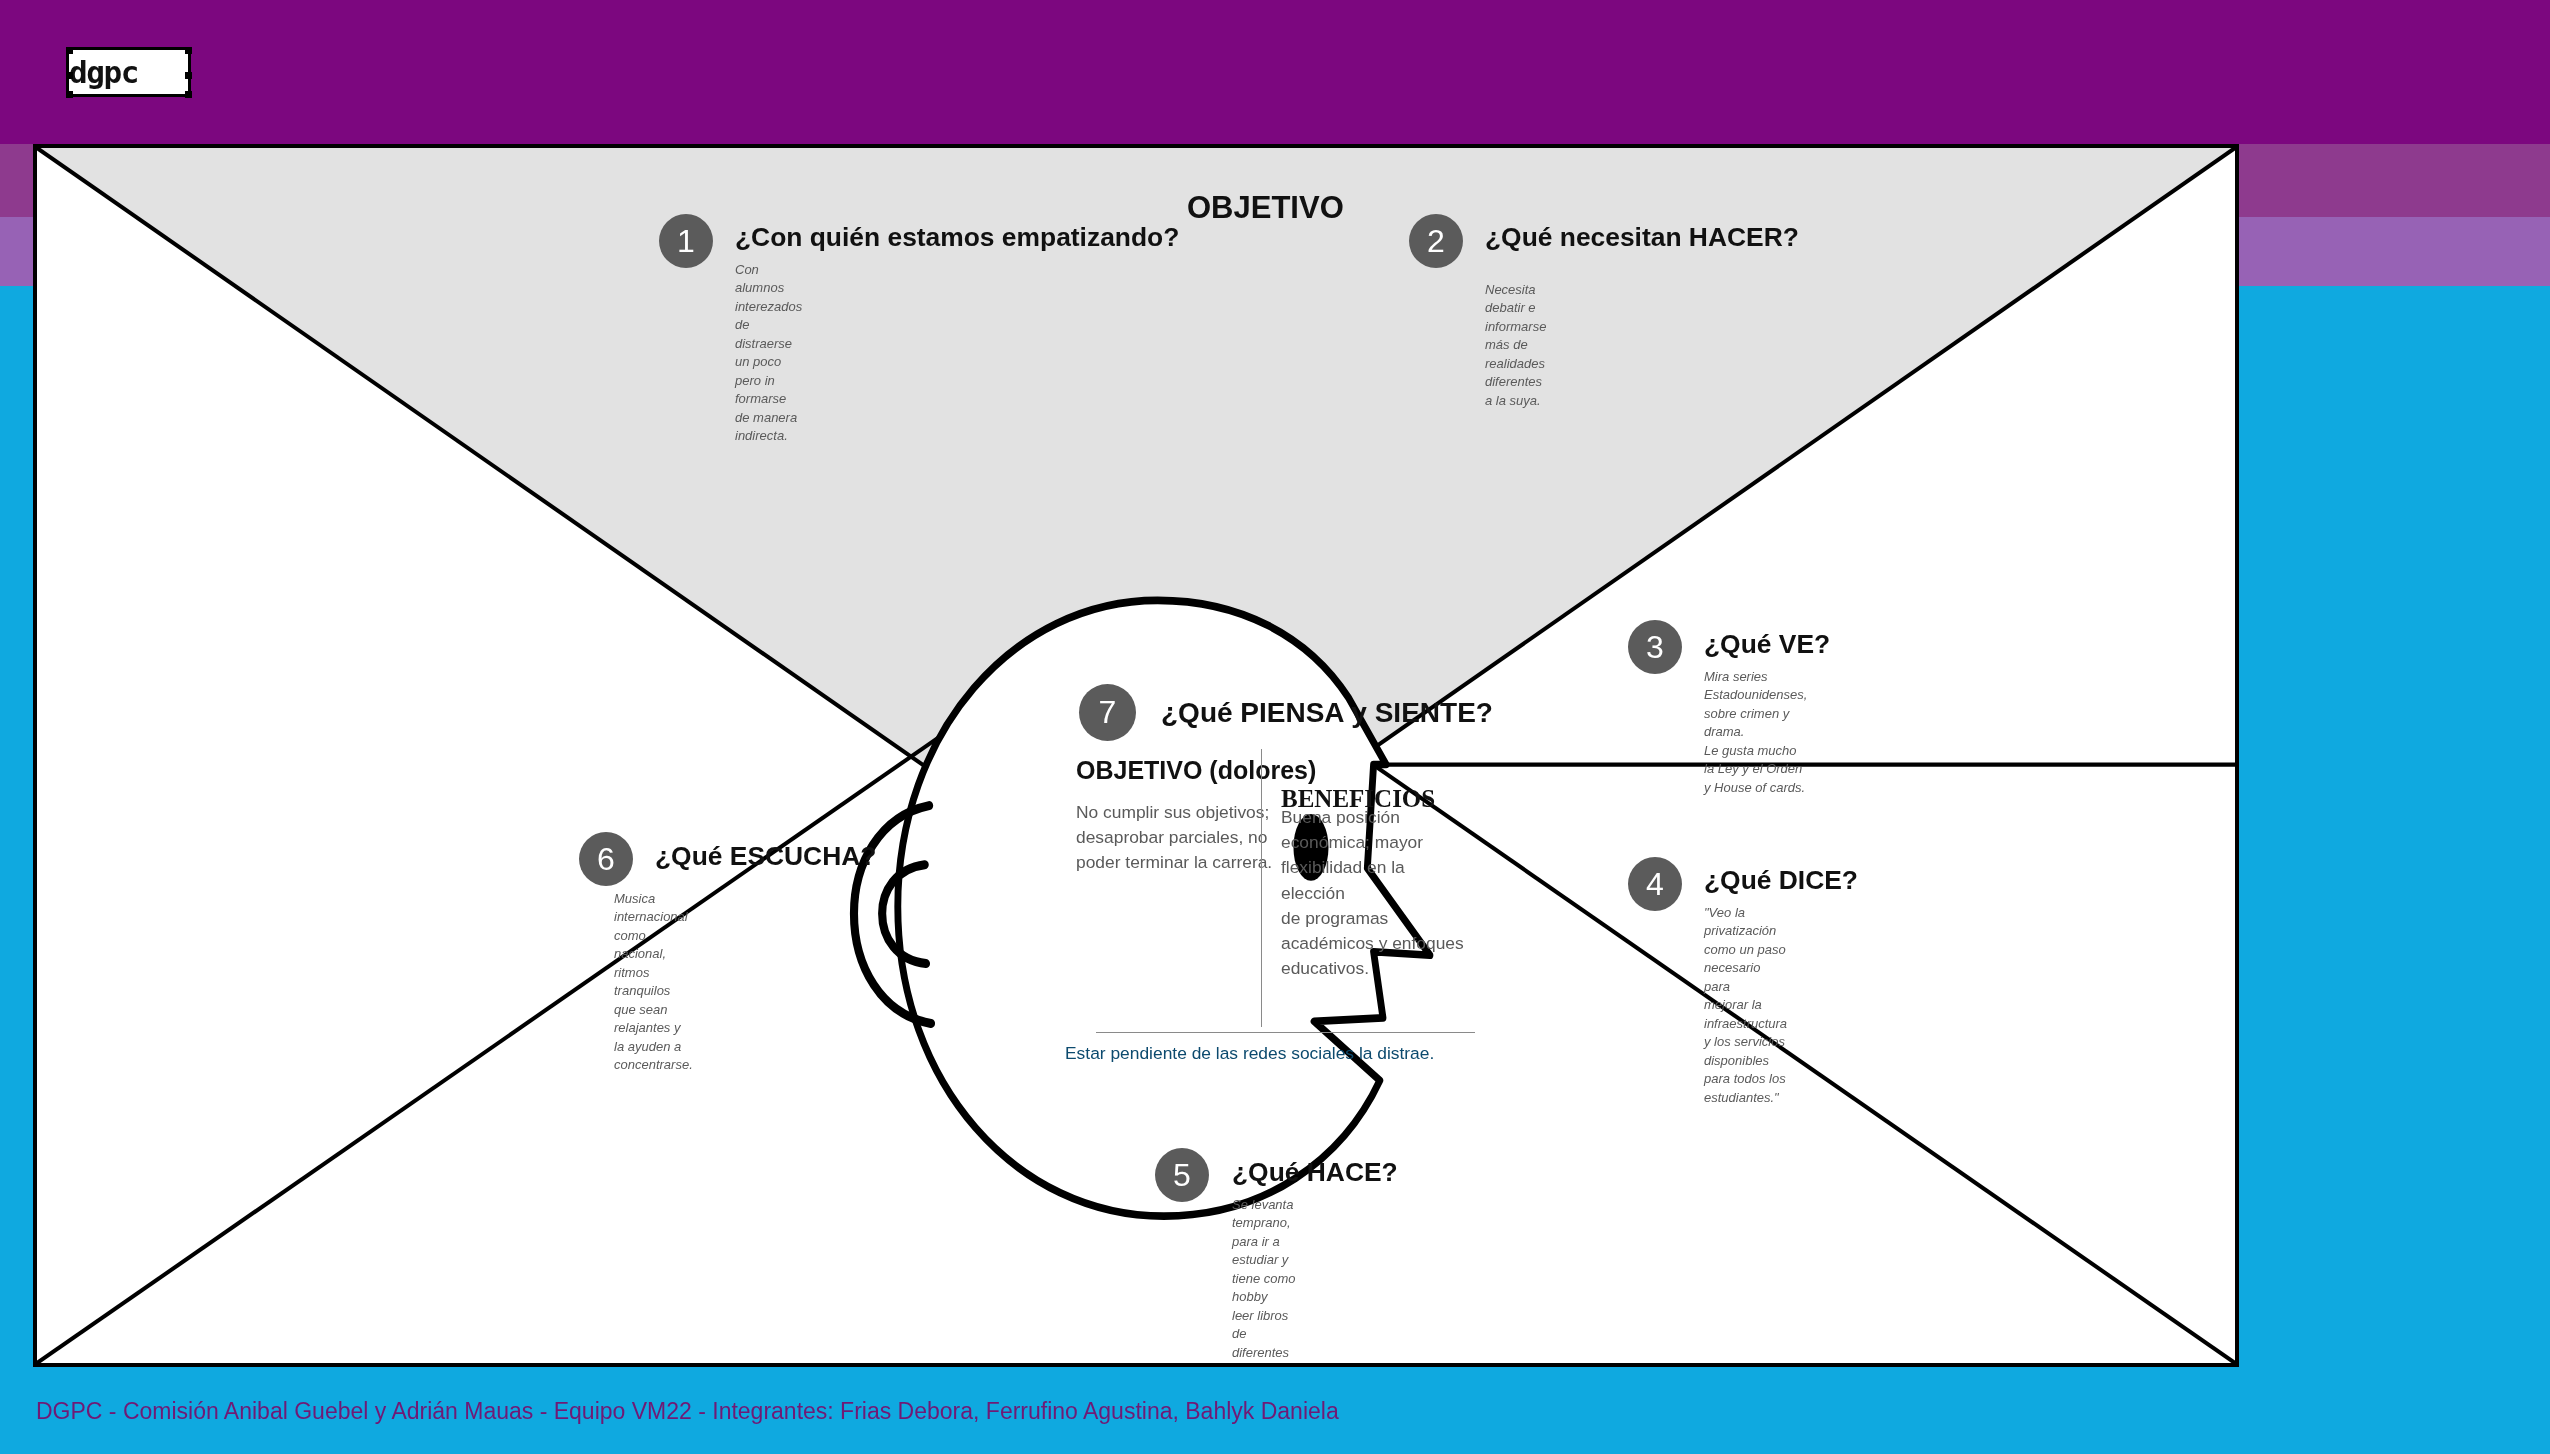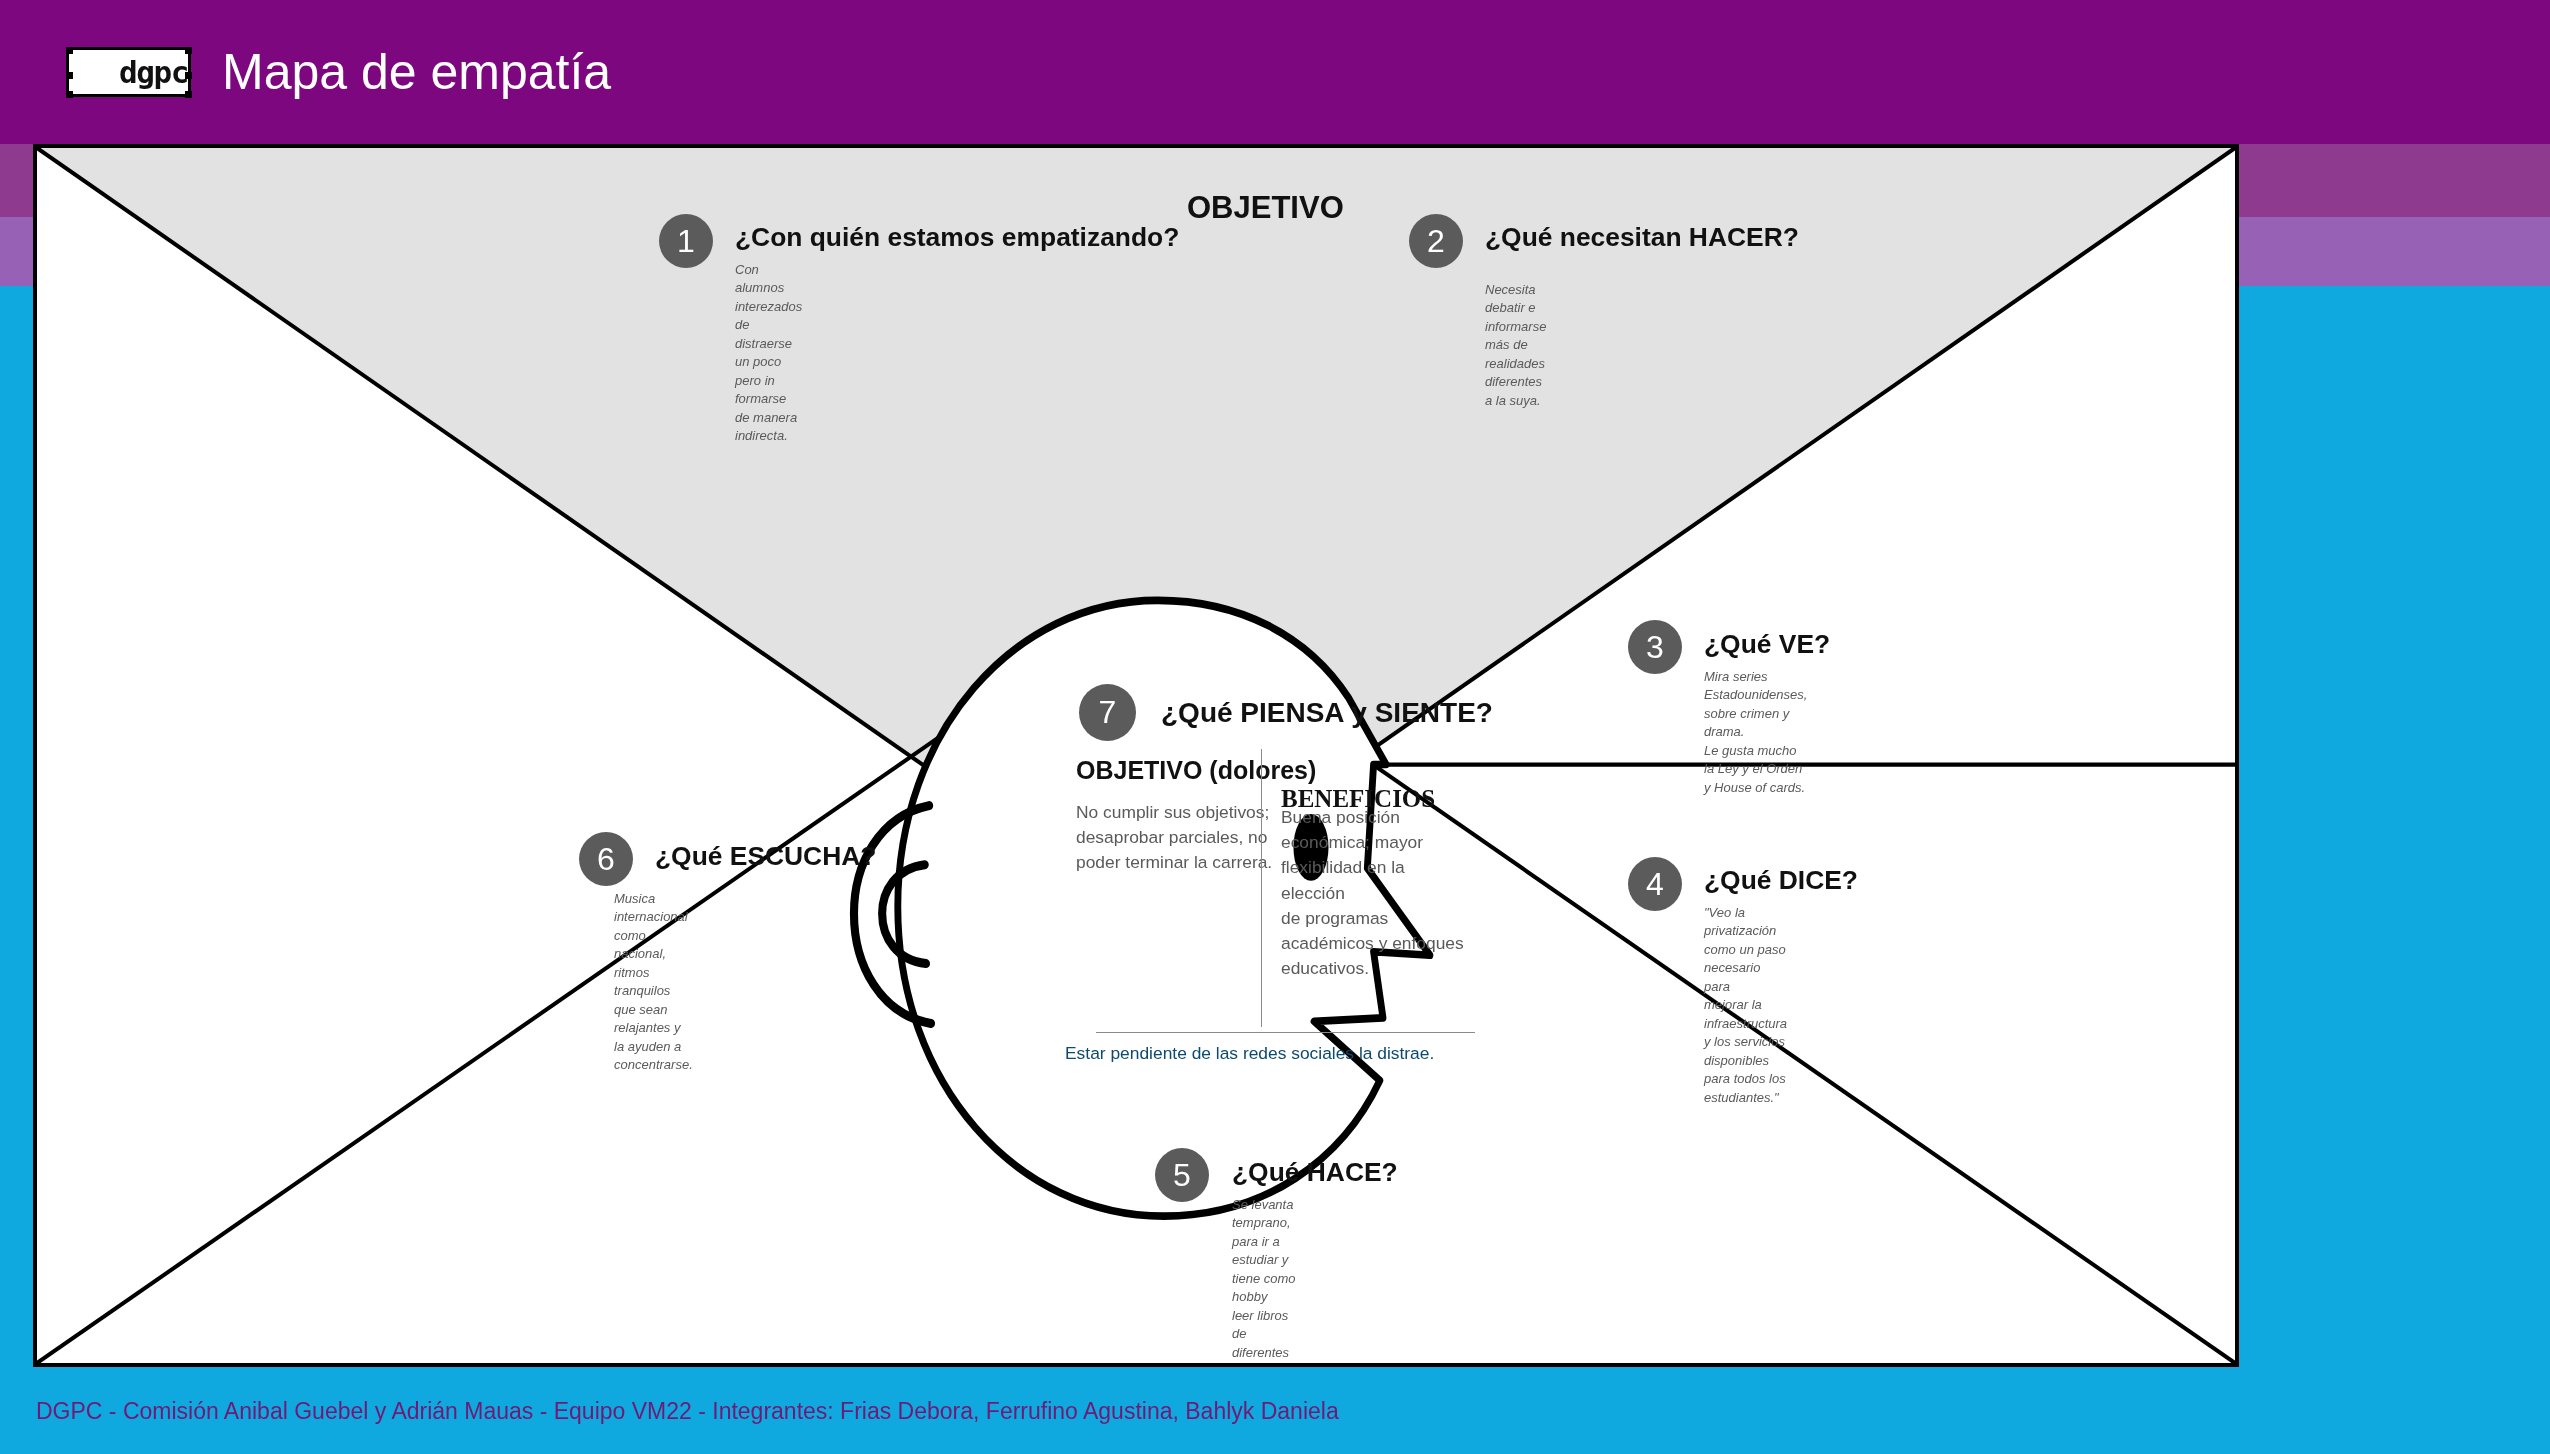--- a/index.html
+++ b/index.html
@@ -9,21 +9,21 @@
     background:#0fa9e0;
   }
   
   #header{
     position:absolute;left:0;top:0;width:2550px;height:144px;
     background:#7c077f;display:flex;align-items:center;z-index:6;
   }
   #logo-box{
     margin-left:66px;width:125px;height:50px;background:#ffffff;
     border:3.5px solid #000;box-sizing:border-box;
-    display:flex;align-items:center;justify-content:flex-end;
+    display:flex;align-items:center;justify-content:flex-start;
     position:relative;
   }
   #logo-text{
     font-family:"DejaVu Sans Mono","Liberation Mono",monospace;
     font-weight:bold;font-size:31px;letter-spacing:-1.4px;color:#111;
     line-height:1;
   }
   .logo-nub{position:absolute;width:7px;height:7px;background:#000;}
   #header-title{
     margin-left:31px;color:#ffffff;font-size:50px;font-weight:normal;
@@ -92,21 +92,20 @@
 <div id="header">
   <div id="logo-box">
     <span class="logo-nub" style="left:-3.5px;top:-3.5px;"></span>
     <span class="logo-nub" style="right:-3.5px;top:-3.5px;"></span>
     <span class="logo-nub" style="left:-3.5px;bottom:-3.5px;"></span>
     <span class="logo-nub" style="right:-3.5px;bottom:-3.5px;"></span>
     <span class="logo-nub" style="left:-3.5px;top:21.5px;"></span>
     <span class="logo-nub" style="right:-3.5px;top:21.5px;"></span>
     <span id="logo-text">dgpc</span>
   </div>
-  <h1 id="header-title">Mapa de empatía</h1>
 </div>
 
 <div id="canvas">
 
   <svg id="svg-lines" viewBox="0 0 3511 1746" preserveAspectRatio="none">
 
     <polygon points="0,0 3511,0 1756,1100" fill="#e2e2e2"></polygon>
 
     <line x1="0" y1="0" x2="1756" y2="1100" stroke="#000" stroke-width="6"></line>
     <line x1="3511" y1="0" x2="1756" y2="1100" stroke="#000" stroke-width="6"></line>

